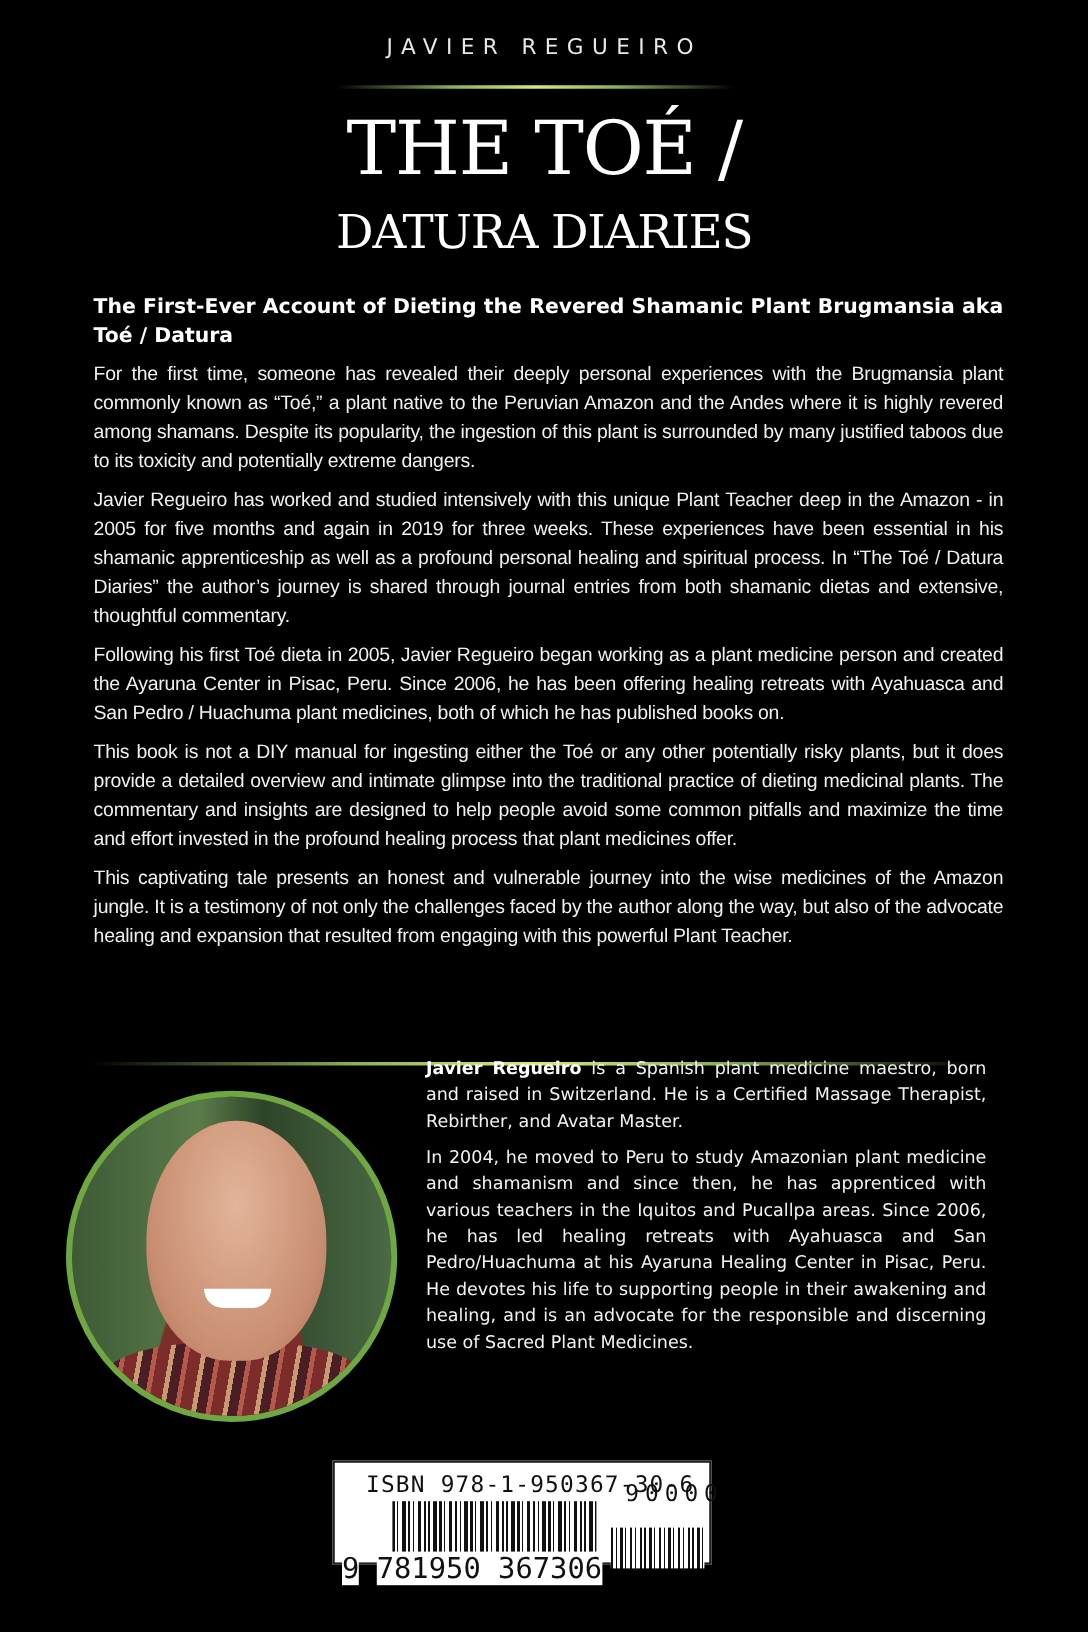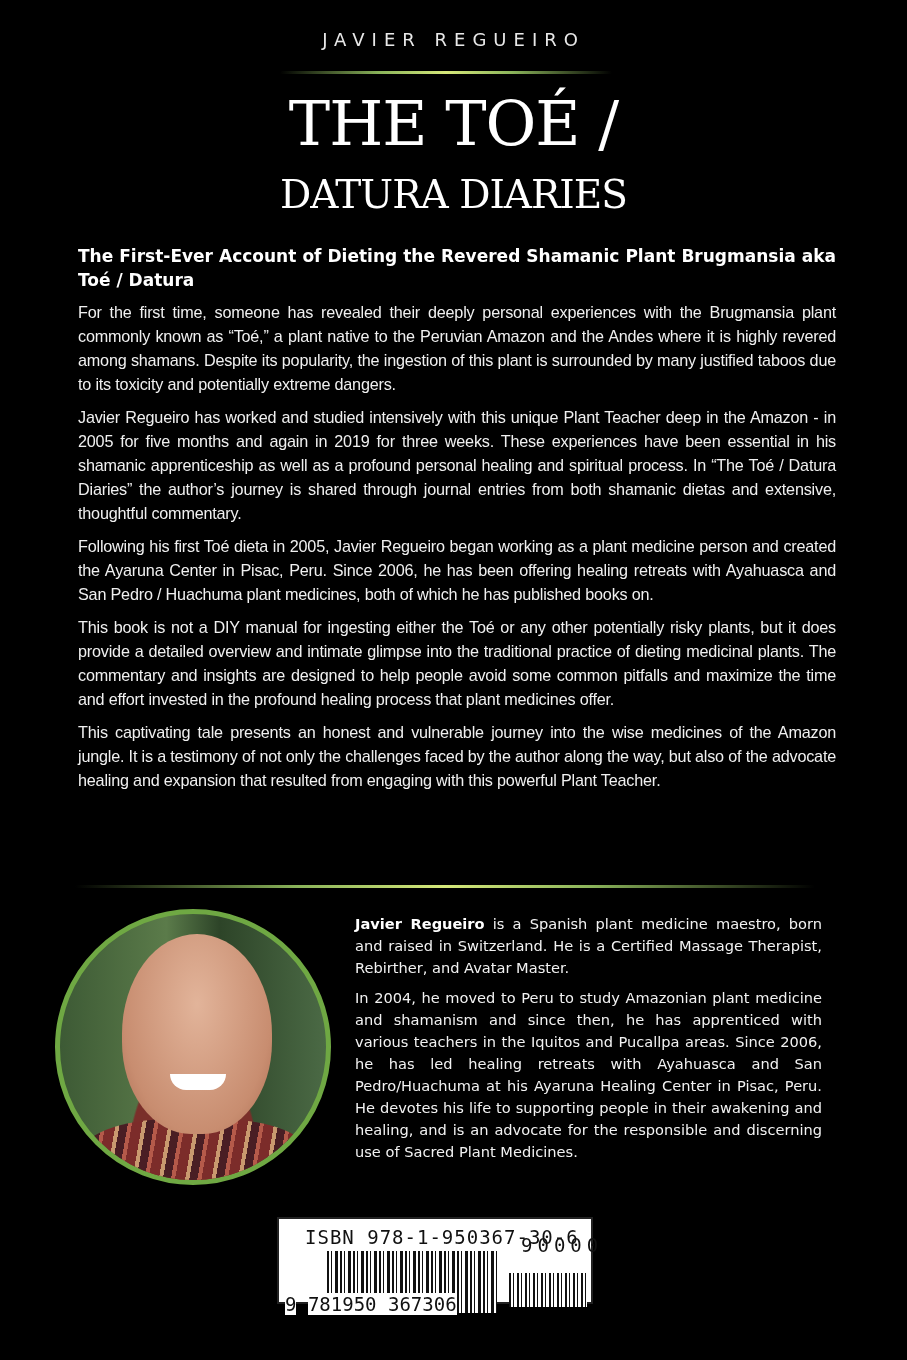--- a/index.html
+++ b/index.html
@@ -24,33 +24,33 @@
            border: 5px solid #6fa843; box-sizing: border-box; overflow: hidden;
            background: radial-gradient(circle at 50% 45%, #d9a98c 0 28%, transparent 29%),
                        radial-gradient(ellipse at 50% 100%, #7a2f2a 0 35%, transparent 36%),
                        linear-gradient(90deg, #3d5a35, #5b7b4a 40%, #2d4428 60%, #4b6a45); }
   .photo .face { position: absolute; left: 62px; top: 20px; width: 150px; height: 200px; border-radius: 50% 50% 46% 46%;
                  background: radial-gradient(ellipse at 50% 35%, #e2b49a, #c88d70 70%, #a86a50); }
   .photo .shirt { position: absolute; left: 20px; top: 205px; width: 230px; height: 90px; border-radius: 40% 40% 0 0;
                   background: repeating-linear-gradient(100deg, #7c2c2a 0 10px, #c9996f 10px 14px, #4a1e24 14px 22px, #b55a4a 22px 26px); }
   .photo .smile { position: absolute; left: 110px; top: 160px; width: 56px; height: 16px; background: #fff;
                   border-radius: 0 0 30px 30px; }
-  .bio { position: absolute; left: 355px; top: 913px; width: 467px; }
+  .bio { position: absolute; left: 355px; top: 880px; width: 467px; }
   .bio p { font-family: "DejaVu Sans", sans-serif; font-size: 14.6px; line-height: 22px; color: #f2f2f2;
            margin: 0 0 8px 0; text-align: justify; }
   .bio b { font-weight: bold; color: #fff; }
   .barcode-box { position: absolute; left: 277px; top: 1217px; width: 316px; height: 87px; background: #fff;
                  border: 2px solid #222; box-sizing: border-box; color: #111; font-family: "DejaVu Sans Mono", monospace; }
   .isbn-text { position: absolute; left: 26px; top: 7px; font-size: 19px; letter-spacing: 1px; }
   .price { position: absolute; left: 242px; top: 15px; font-size: 19px; letter-spacing: 5px; }
   .bars { position: absolute; left: 48px; top: 32px; width: 170px; height: 62px;
           background: repeating-linear-gradient(90deg, #111 0 2px, #fff 2px 4px, #111 4px 5px, #fff 5px 8px, #111 8px 11px, #fff 11px 13px); }
   .bars2 { position: absolute; left: 230px; top: 54px; width: 78px; height: 34px;
            background: repeating-linear-gradient(90deg, #111 0 2px, #fff 2px 4px, #111 4px 5px, #fff 5px 8px); }
-  .ean { position: absolute; left: 6px; top: 74px; font-size: 19px; background: transparent; }
+  .ean { position: absolute; left: 6px; top: 74px; font-size: 24px; background: transparent; }
   .ean span { background: #fff; }
 </style>
 </head>
 <body>
 
 <div class="author-top">JAVIER REGUEIRO</div>
 <div class="divider top"></div>
 <div class="title l1">THE TOÉ /</div>
 <div class="title l2">DATURA DIARIES</div>
 

